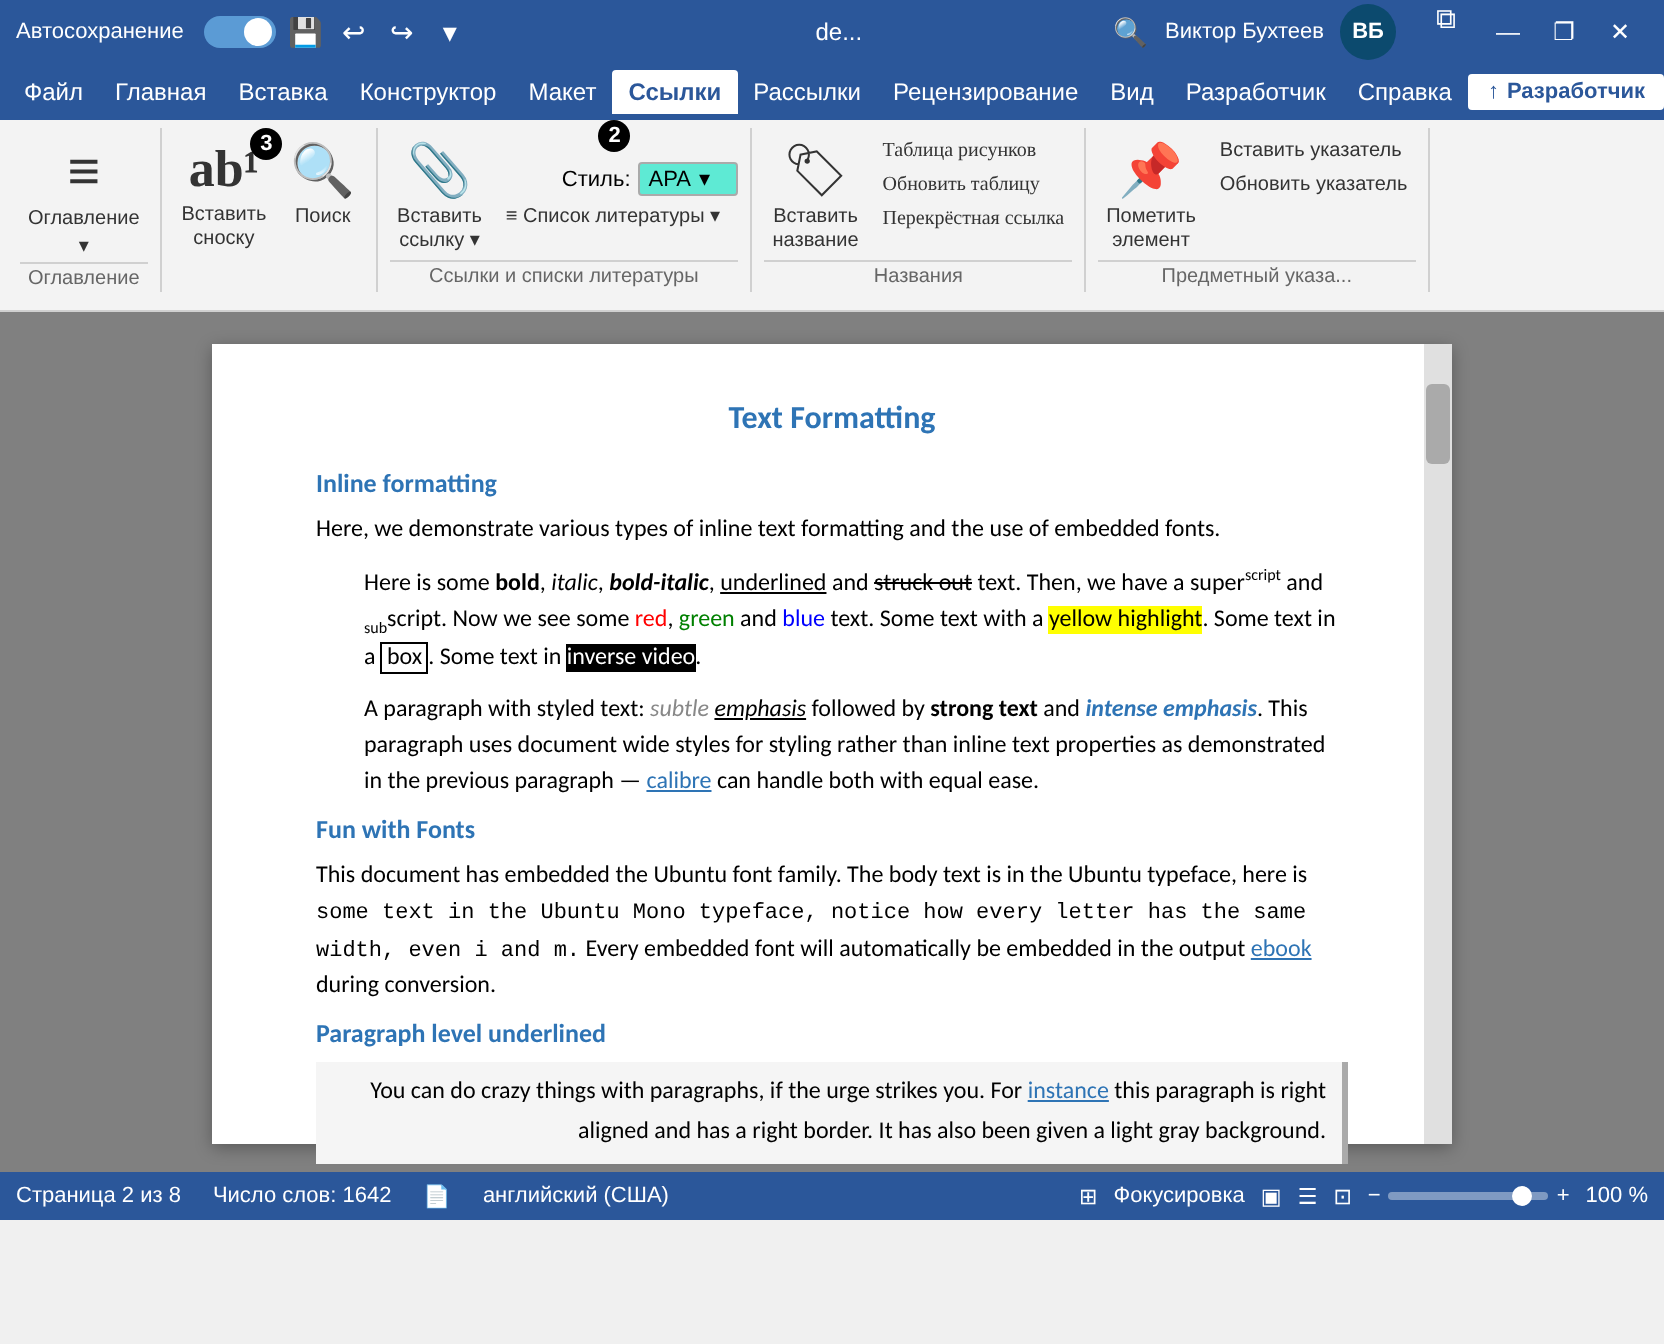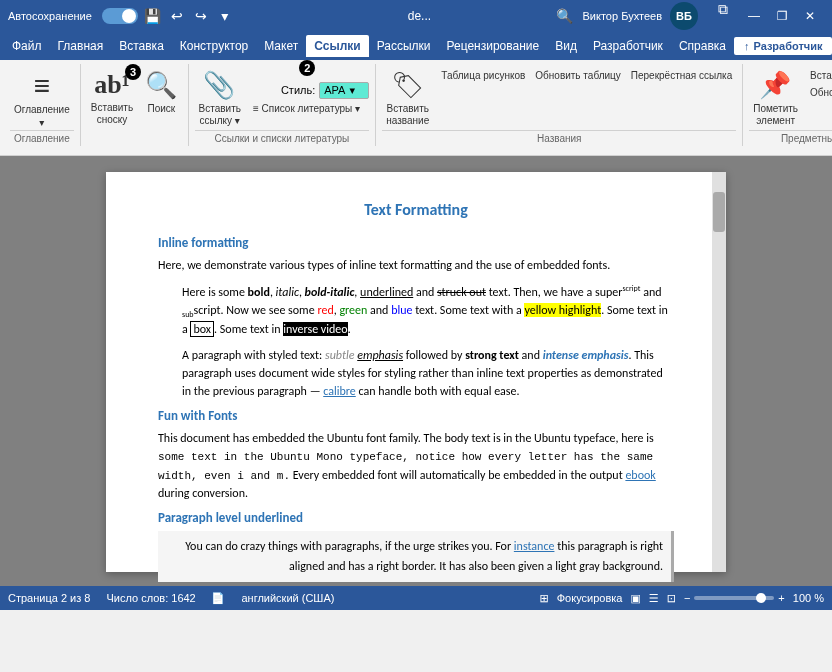--- a/index.html
+++ b/index.html
@@ -341,21 +341,21 @@
       </div>
       <div class="ribbon-group-label">Ссылки и списки литературы</div>
     </div>
 
     <div class="ribbon-group">
       <div class="ribbon-group-content">
         <div class="ribbon-btn">
           <span style="font-size:26px;">🏷</span>
           <span style="font-size:10px; line-height:1.2;">Вставить<br>название</span>
         </div>
-        <div style="display:flex;gap:2px;">
+        <div style="display:flex;flex-direction:column;gap:2px;font-family:Liberation Serif, serif;">
           <div class="ribbon-btn ribbon-btn-small" style="font-size:10px;">Таблица рисунков</div>
           <div class="ribbon-btn ribbon-btn-small" style="font-size:10px;">Обновить таблицу</div>
           <div class="ribbon-btn ribbon-btn-small" style="font-size:10px;">Перекрёстная ссылка</div>
         </div>
       </div>
       <div class="ribbon-group-label">Названия</div>
     </div>
 
     <div class="ribbon-group">
       <div class="ribbon-group-content">

